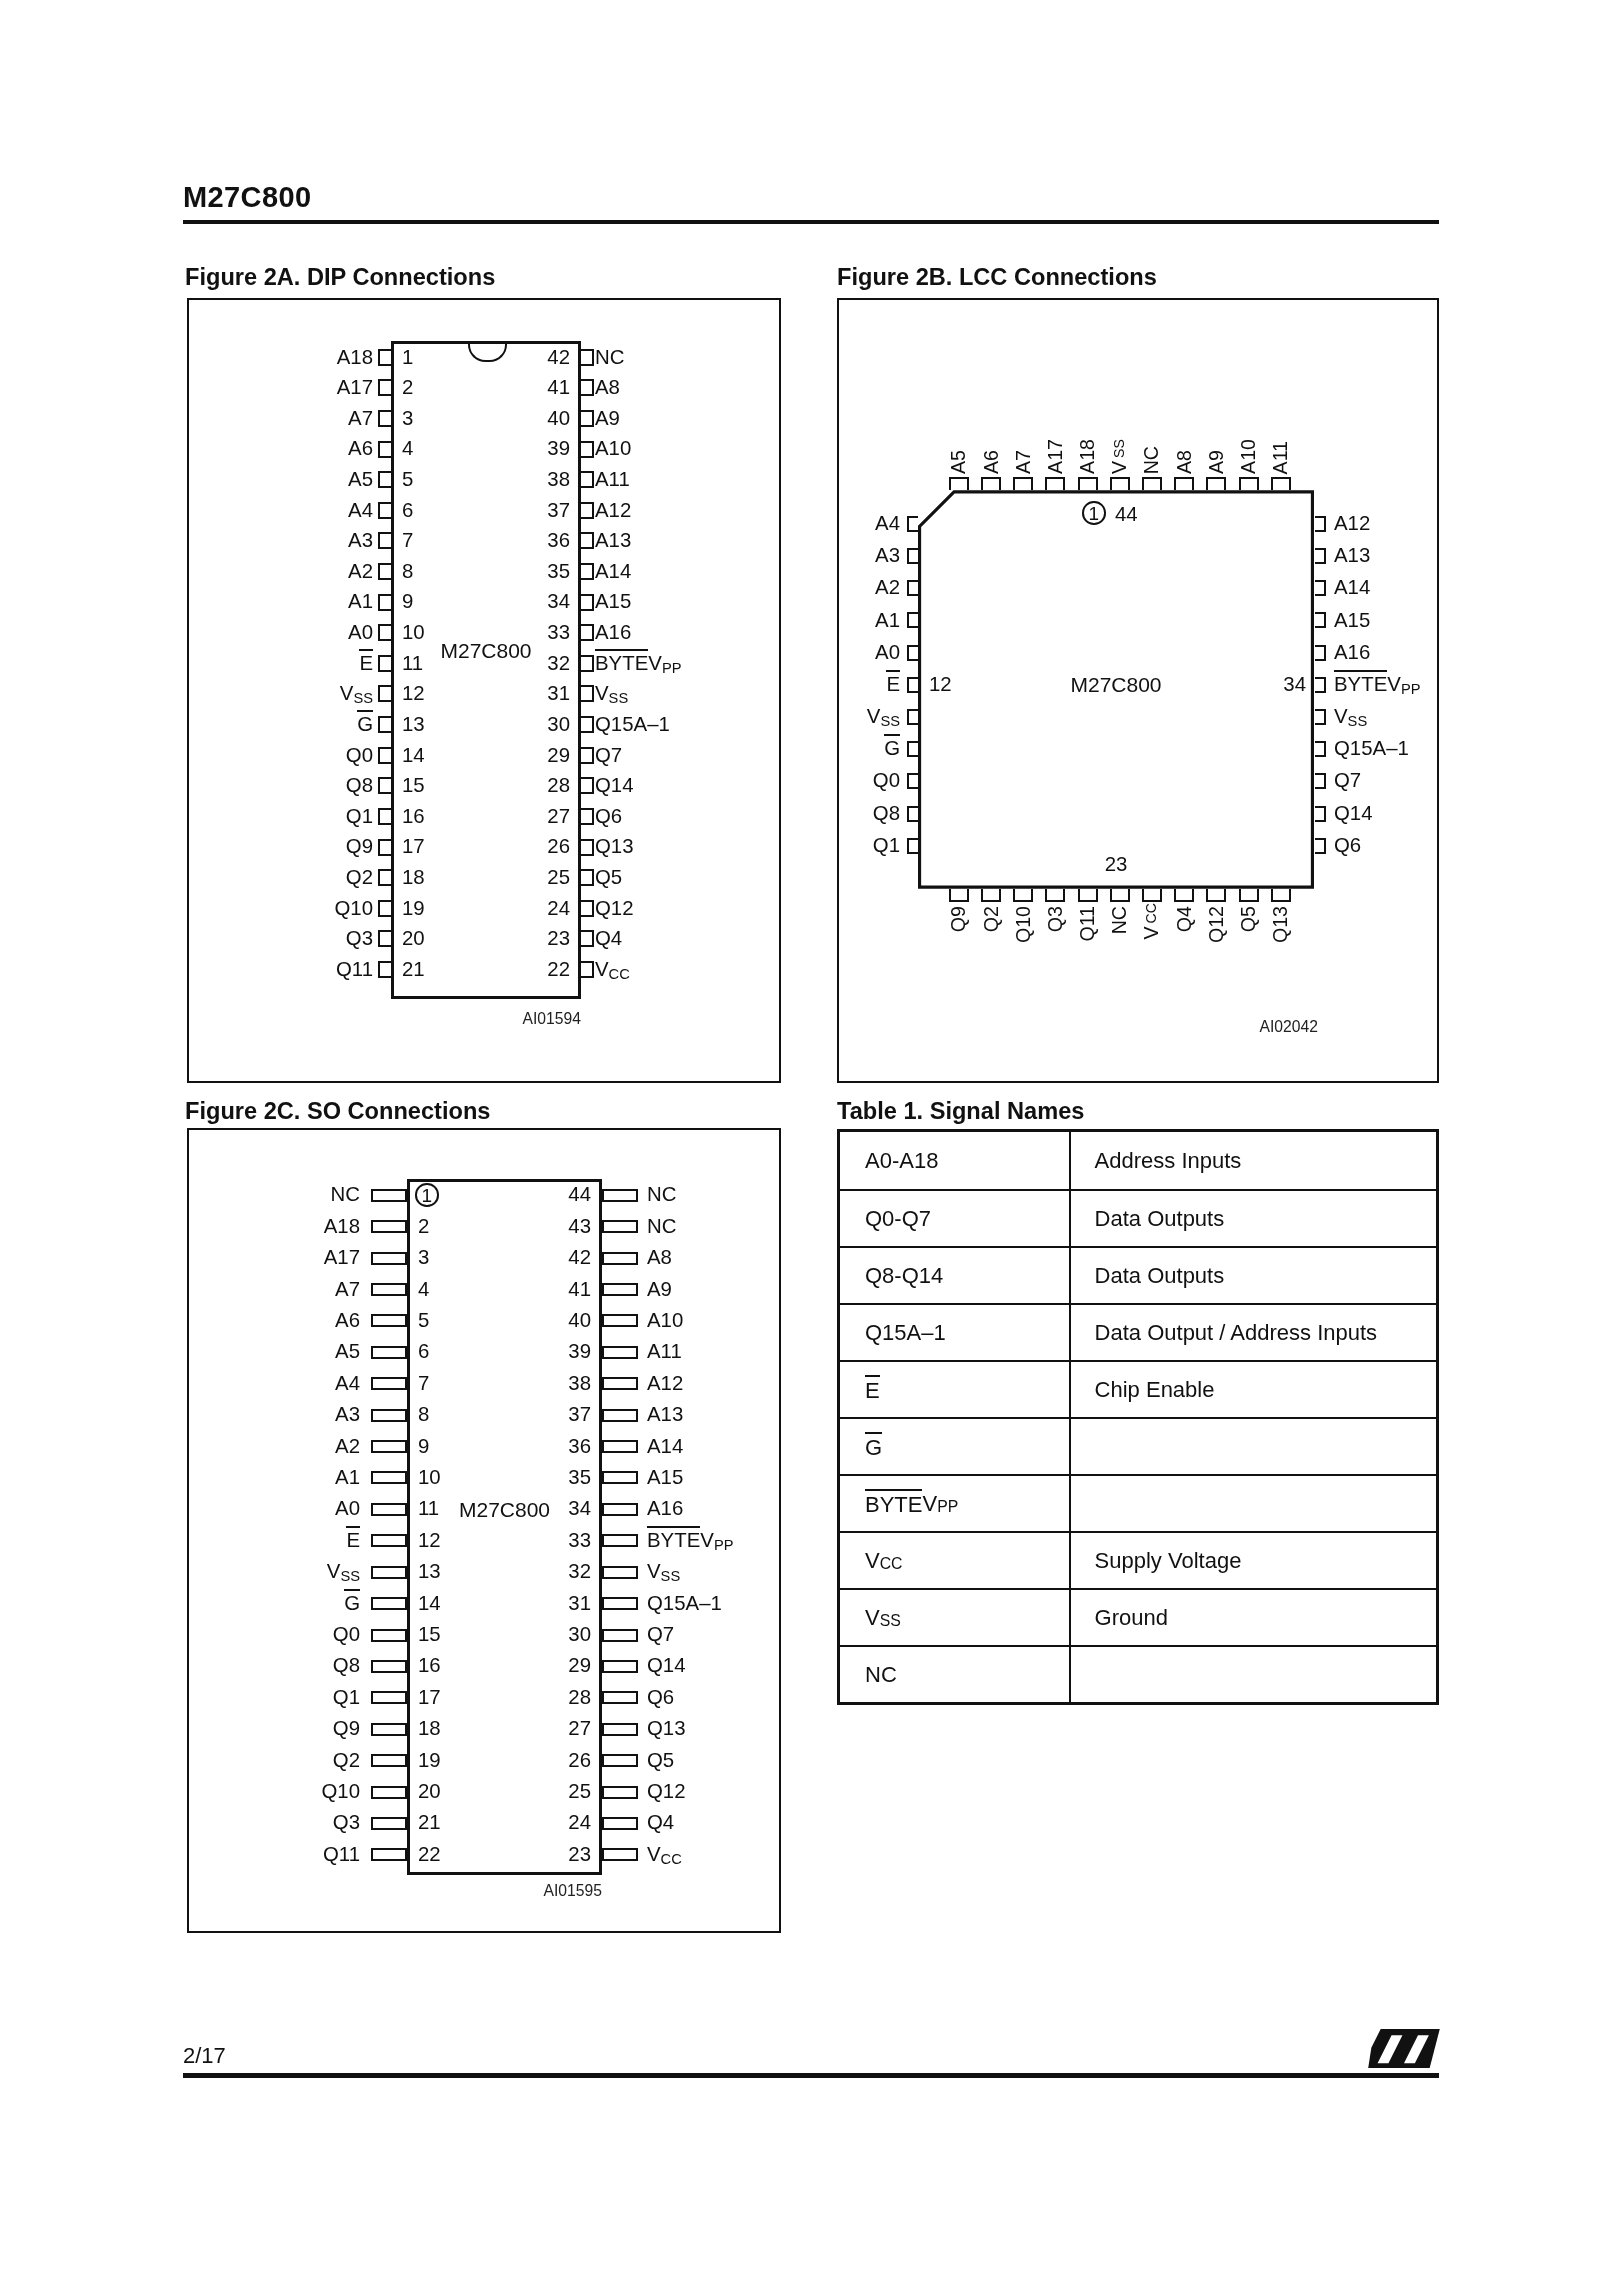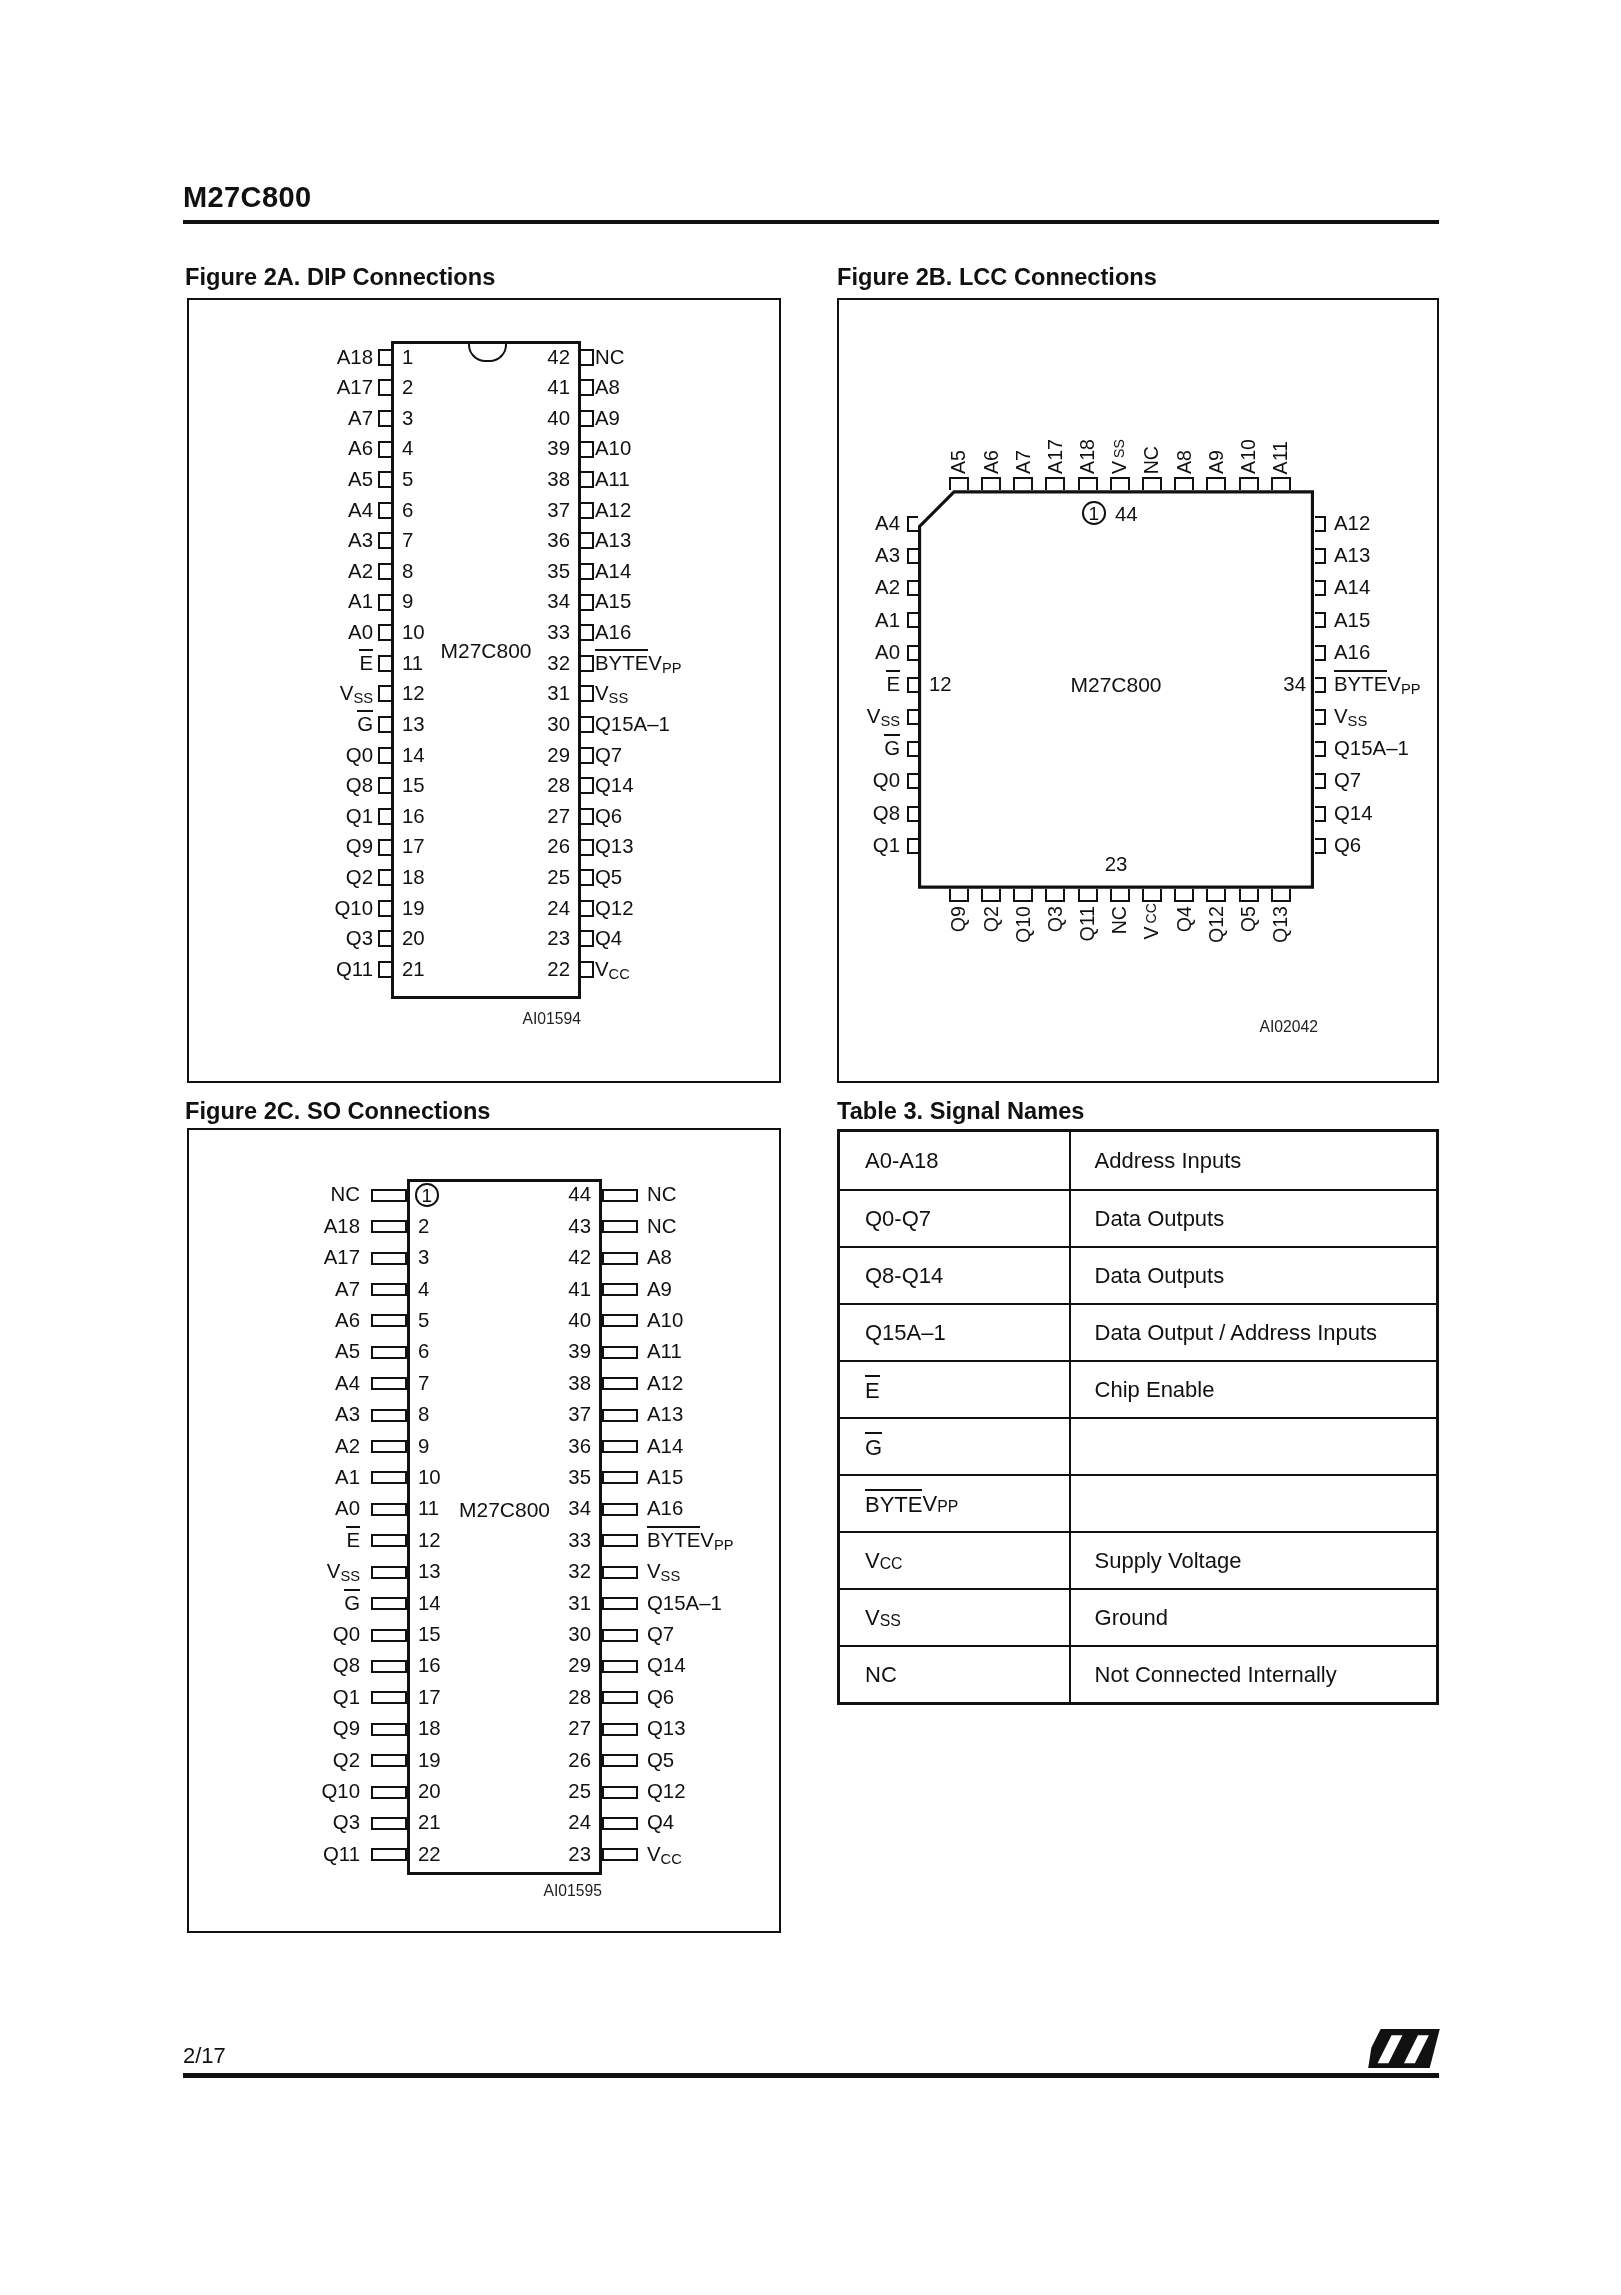--- a/index.html
+++ b/index.html
@@ -314,21 +314,21 @@
         <div class="vtext">Q5</div>
       </div>
       <div class="pin-rect" style="left: 432px; top: 589px; width: 20.4px; height: 12.6px; border-top: none;"></div>
       <div class="vwrap2" style="left: 430px; top: 606px; width: 23.6px; height: 110px;">
         <div class="vtext">Q13</div>
       </div>
       <div class="fig-tag" style="left: 236px; width: 243px; text-align: right; top: 718px;">AI02042</div>
     </div>
 
   <div class="abs fig-title" style="left:185px;top:1098px;">Figure 2C. SO Connections</div>
-  <div class="abs fig-title" style="left:837px;top:1098px;">Table 3. Signal Names</div>
+  <div class="abs fig-title" style="left:837px;top:1098px;">Table 1. Signal Names</div>
 
   <div class="fig-box" style="left:187px;top:1128px;width:594px;height:805px;">
       <div class="chip-body" style="left: 218px; top: 49px; width: 195px; height: 696px;"></div>
       <div class="lead-rect" style="left: 182px; top: 59px; width: 36px; height: 12.6px;"></div>
       <div class="pin-label" style="left: 0px; width: 171px; text-align: right; top: 53px;">NC</div>
       <div class="pin-num" style="left: 226px; top: 53px;"><span class="circle-num">1</span></div>
       <div class="lead-rect" style="left: 182px; top: 90px; width: 36px; height: 12.6px;"></div>
       <div class="pin-label" style="left: 0px; width: 171px; text-align: right; top: 85px;">A18</div>
       <div class="pin-num" style="left: 229px; top: 85px;">2</div>
       <div class="lead-rect" style="left: 182px; top: 122px; width: 36px; height: 12.6px;"></div>
@@ -495,21 +495,20 @@
       <div class="sig-row">
         <div class="sig-cell-1">V<span class="sb">CC</span></div>
         <div class="sig-cell-2">Supply Voltage</div>
       </div>
       <div class="sig-row">
         <div class="sig-cell-1">V<span class="sb">SS</span></div>
         <div class="sig-cell-2">Ground</div>
       </div>
       <div class="sig-row">
         <div class="sig-cell-1">NC</div>
-        <div class="sig-cell-2">Not Connected Internally</div>
       </div>
     </div>
 
   <div class="abs footer-page" style="left:183px;top:2043px;">2/17</div>
   <div class="abs rule" style="left:183px;top:2073px;width:1256px;height:4.7px;"></div>
   <svg class="abs" style="left:1368px;top:2029px;" width="72" height="42" viewBox="0 0 92 54" aria-hidden="true">
     <path d="M16 0 L92 0 L79 50 L0 50 L4 24 Z" fill="#111"></path>
     <path d="M30 8 L44 8 L26 44 L12 44 Z" fill="#fff"></path>
     <path d="M64 8 L78 8 L60 44 L46 44 Z" fill="#fff"></path>
   </svg>

